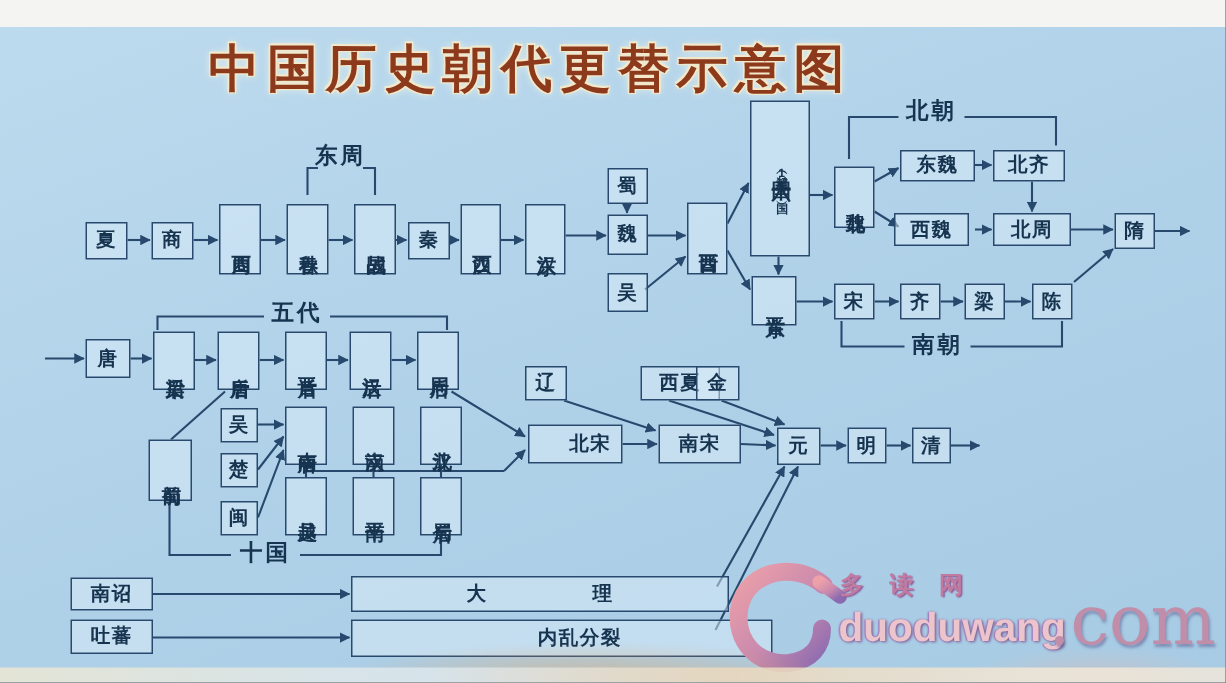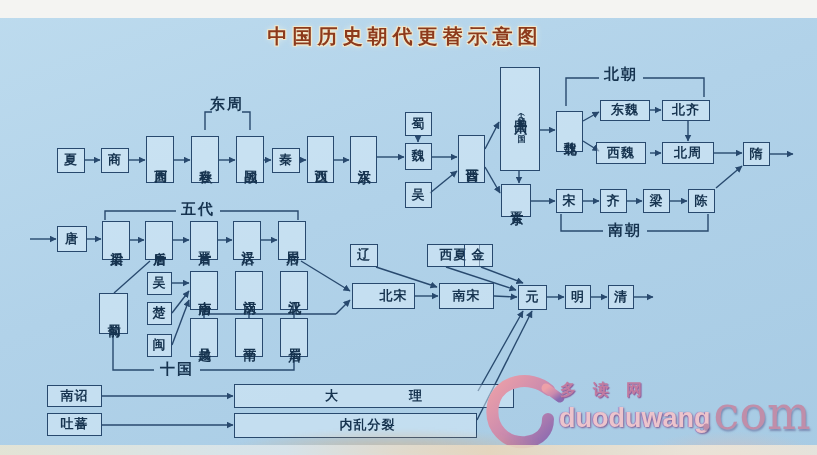--- a/index.html
+++ b/index.html
@@ -1,21 +1,21 @@
 <!DOCTYPE html>
 <html><head>
 <meta charset="utf-8">
 <style>
   html,body{margin:0;padding:0;background:#888;}
   .stage{position:relative;width:817px;height:455px;overflow:hidden;
     background:linear-gradient(160deg,#bddbee 0%,#b1d2e9 45%,#a7cbe4 100%);
     font-family:"Liberation Sans","DejaVu Sans",sans-serif;}
   .top-strip{position:absolute;left:0;top:0;width:817px;height:18px;background:#f4f4f2;}
-  .title{position:absolute;left:150px;top:23px;width:510px;text-align:center;
-    font-family:"DejaVu Serif","Liberation Serif",serif;font-size:20px;font-weight:bold;
+  .title{position:absolute;left:139px;top:23px;width:510px;
+    font-family:"DejaVu Serif","Liberation Serif",serif;font-size:34px;font-weight:bold;
     color:#8d3a1c;letter-spacing:5px;
     text-shadow:-1px -1px 0 #f3e8ca,1px -1px 0 #f3e8ca,-1px 1px 0 #f3e8ca,1px 1px 0 #f3e8ca,0 0 6px rgba(255,250,230,.85);}
   svg.edges{position:absolute;left:0;top:0;}
   svg.edges line, svg.edges polyline{stroke:#28496e;stroke-width:1.4;fill:none;}
   .node{position:absolute;box-sizing:border-box;border:1.4px solid #28496e;
     background:rgba(220,237,249,.5);color:#16334f;font-size:13px;font-weight:bold;
     display:flex;align-items:center;justify-content:center;line-height:1.12;
     letter-spacing:1px;white-space:nowrap;}
   .node.v{writing-mode:vertical-rl;text-orientation:upright;letter-spacing:0;white-space:normal;}
   .node .sub{font-size:8px;font-weight:bold;letter-spacing:0;padding-top:1px;}
@@ -163,22 +163,22 @@
       <div class="node" style="left: 350px; top: 244px; width: 28px; height: 23px;">辽</div>
       <div class="node" style="left: 395px; top: 244px; width: 53px; height: 23px; margin-left: 32px;">西夏</div>
       <div class="node" style="left: 464px; top: 244px; width: 29px; height: 23px;">金</div>
       <div class="node" style="left: 352px; top: 283px; width: 63px; height: 26px; padding-left: 20px;">北宋</div>
       <div class="node" style="left: 439px; top: 283px; width: 55px; height: 26px;">南宋</div>
       <div class="node" style="left: 518px; top: 285px; width: 29px; height: 25px;">元</div>
       <div class="node" style="left: 565px; top: 285px; width: 26px; height: 24px;">明</div>
       <div class="node" style="left: 608px; top: 285px; width: 26px; height: 24px;">清</div>
       <div class="node" style="left: 47px; top: 385px; width: 55px; height: 22px;">南诏</div>
       <div class="node" style="left: 47px; top: 413px; width: 55px; height: 23px;">吐蕃</div>
-      <div class="node" style="left: 234px; top: 384px; width: 280px; height: 24px;">大　　　　　理</div>
-      <div class="node" style="left: 234px; top: 413px; width: 243px; height: 25px; padding-left: 24px;">内乱分裂</div>
+      <div class="node" style="left: 234px; top: 384px; width: 252px; height: 24px;">大　　　　　理</div>
+      <div class="node" style="left: 234px; top: 413px; width: 281px; height: 25px; padding-left: 24px;">内乱分裂</div>
       <div class="bracket-label" style="left: 227px; top: 104px;">东周</div>
       <div class="bracket-label" style="left: 621px; top: 74px;">北朝</div>
       <div class="bracket-label" style="left: 625px; top: 230px;">南朝</div>
       <div class="bracket-label" style="left: 198px; top: 209px;">五代</div>
       <div class="bracket-label" style="left: 177px; top: 369px;">十国</div>
     </div>
 
   <svg class="wm-logo" width="82" height="80" viewBox="0 0 82 80">
     <defs>
       <linearGradient id="wmg" x1="0" y1="0" x2="1" y2="1">

